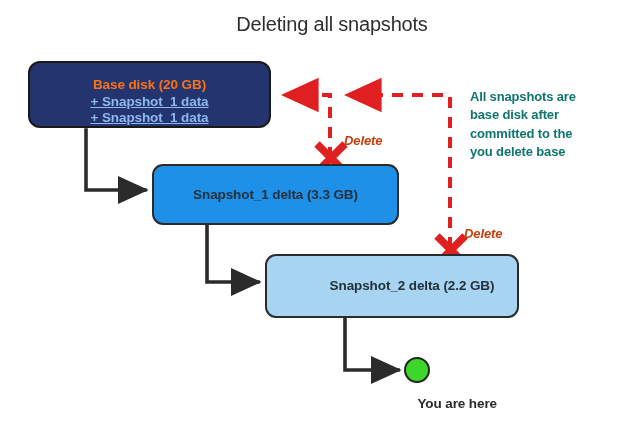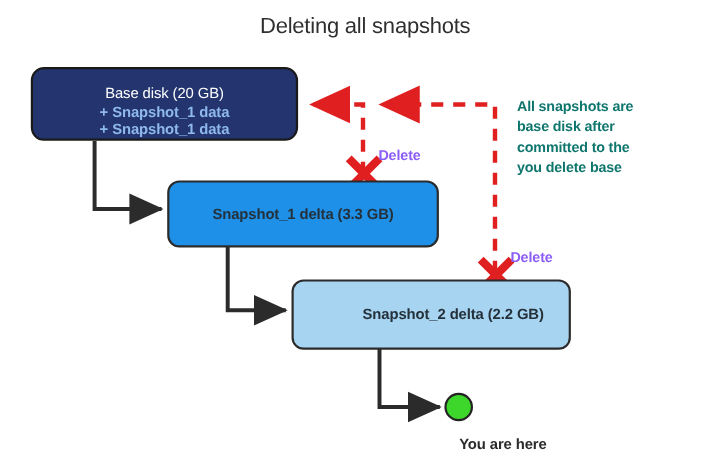--- a/index.html
+++ b/index.html
@@ -50,33 +50,34 @@
     left: 28px;
     top: 61px;
     width: 243px;
     height: 67px;
     background: #23346E;
     border-color: #1a1a1a;
     border-radius: 12px;
     padding-top: 2px;
   }
   #base-disk .l1 {
-    color: #ffffff;
-    font-weight: normal;
+    color: #f97316;
+    font-weight: bold;
     font-size: 13.5px;
     letter-spacing: -0.1px;
     margin-top: 12px;
   }
   #base-disk .l2,
   #base-disk .l3 {
     color: #8FB9EE;
     font-weight: bold;
     font-size: 13.5px;
     letter-spacing: -0.1px;
     margin-top: 1px;
+    text-decoration: underline;
   }
 
   #snapshot-1 {
     left: 152px;
     top: 164px;
     width: 247px;
     height: 61px;
     background: #1E90E8;
     border-color: #2b2b2b;
   }
@@ -125,25 +126,26 @@
     color: #0f766e;
     font-weight: bold;
     font-size: 13px;
     line-height: 1.42;
     letter-spacing: -0.15px;
   }
 
   
   .delete-label {
     position: absolute;
-    color: #8b5cf6;
+    color: #c2410c;
     font-weight: bold;
     font-size: 13px;
     letter-spacing: -0.1px;
     white-space: nowrap;
+    font-style: italic;
   }
   #delete-label-1 { left: 344px; top: 133px; }
   #delete-label-2 { left: 464px; top: 226px; }
 
   
   #here-dot {
     position: absolute;
     left: 404px;
     top: 357px;
     width: 26px;

